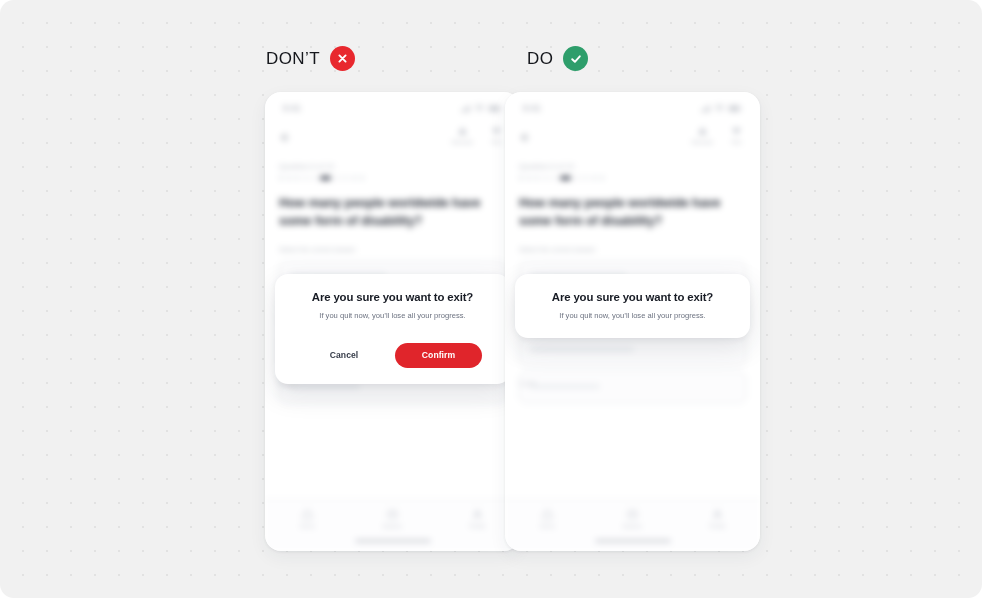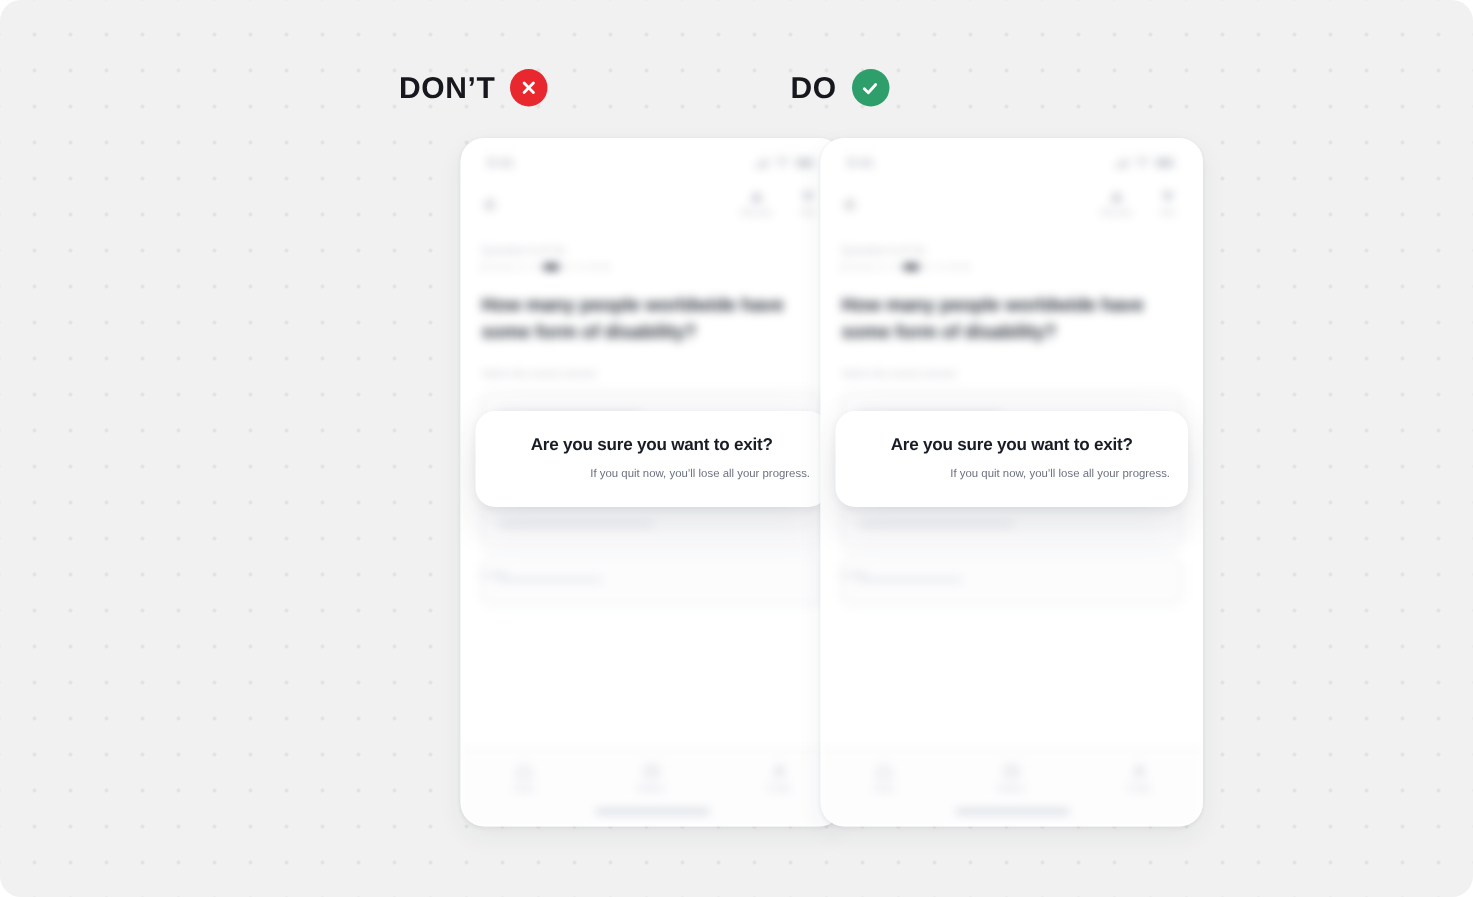--- a/index.html
+++ b/index.html
@@ -33,22 +33,22 @@
     position: absolute;
     display: flex;
     align-items: center;
     gap: 10px;
     top: 46px;
   }
   #header-dont { left: 266px; }
   #header-do   { left: 527px; }
 
   .section-title {
-    font-size: 20px;
-    font-weight: bold;
+    font-size: 17px;
+    font-weight: normal;
     letter-spacing: 0.4px;
     color: #16181d;
     line-height: 1;
     font-family: "Liberation Sans", sans-serif;
   }
 
   .badge {
     width: 25px;
     height: 25px;
     border-radius: 50%;
@@ -64,21 +64,20 @@
   
   .phone {
     position: absolute;
     top: 92px;
     width: 255px;
     height: 459px;
     background: #ffffff;
     border-radius: 16px;
     box-shadow: 0 1px 3px rgba(40,45,60,0.08), 0 6px 18px rgba(40,45,60,0.06);
     overflow: hidden;
-    margin-left: 42px;
   }
   #phone-dont { left: 265px; }
   #phone-do   { left: 505px; }
 
   
   .app-screen {
     position: absolute;
     inset: 0;
     filter: blur(3.1px);
     -webkit-filter: blur(3.1px);
@@ -256,21 +255,21 @@
   }
   .dialog-title {
     text-align: center;
     font-size: 11.4px;
     font-weight: bold;
     color: #181c25;
     letter-spacing: -0.15px;
     padding: 0 12px;
   }
   .dialog-body {
-    text-align: right;
+    text-align: center;
     font-size: 7.6px;
     color: #6c7280;
     margin-top: 8px;
     padding: 0 12px;
     line-height: 1.4;
   }
   .dialog-actions {
     display: flex;
     align-items: center;
     justify-content: center;
@@ -430,20 +429,24 @@
           <span class="tab-label">Profile</span>
         </span>
       </div>
 
       <div class="home-indicator"></div>
     </div>
 
     <div class="dialog">
       <div class="dialog-title">Are you sure you want to exit?</div>
       <div class="dialog-body">If you quit now, you’ll lose all your progress.</div>
+      <div class="dialog-actions">
+        <button class="btn btn-ghost">Cancel</button>
+        <button class="btn btn-primary">Confirm</button>
+      </div>
     </div>
   </div>
 
   <div class="phone" id="phone-do">
 
     <div class="app-screen">
 
       <div class="status-bar">
         <span class="status-time">9:41</span>
         <span class="status-icons">

